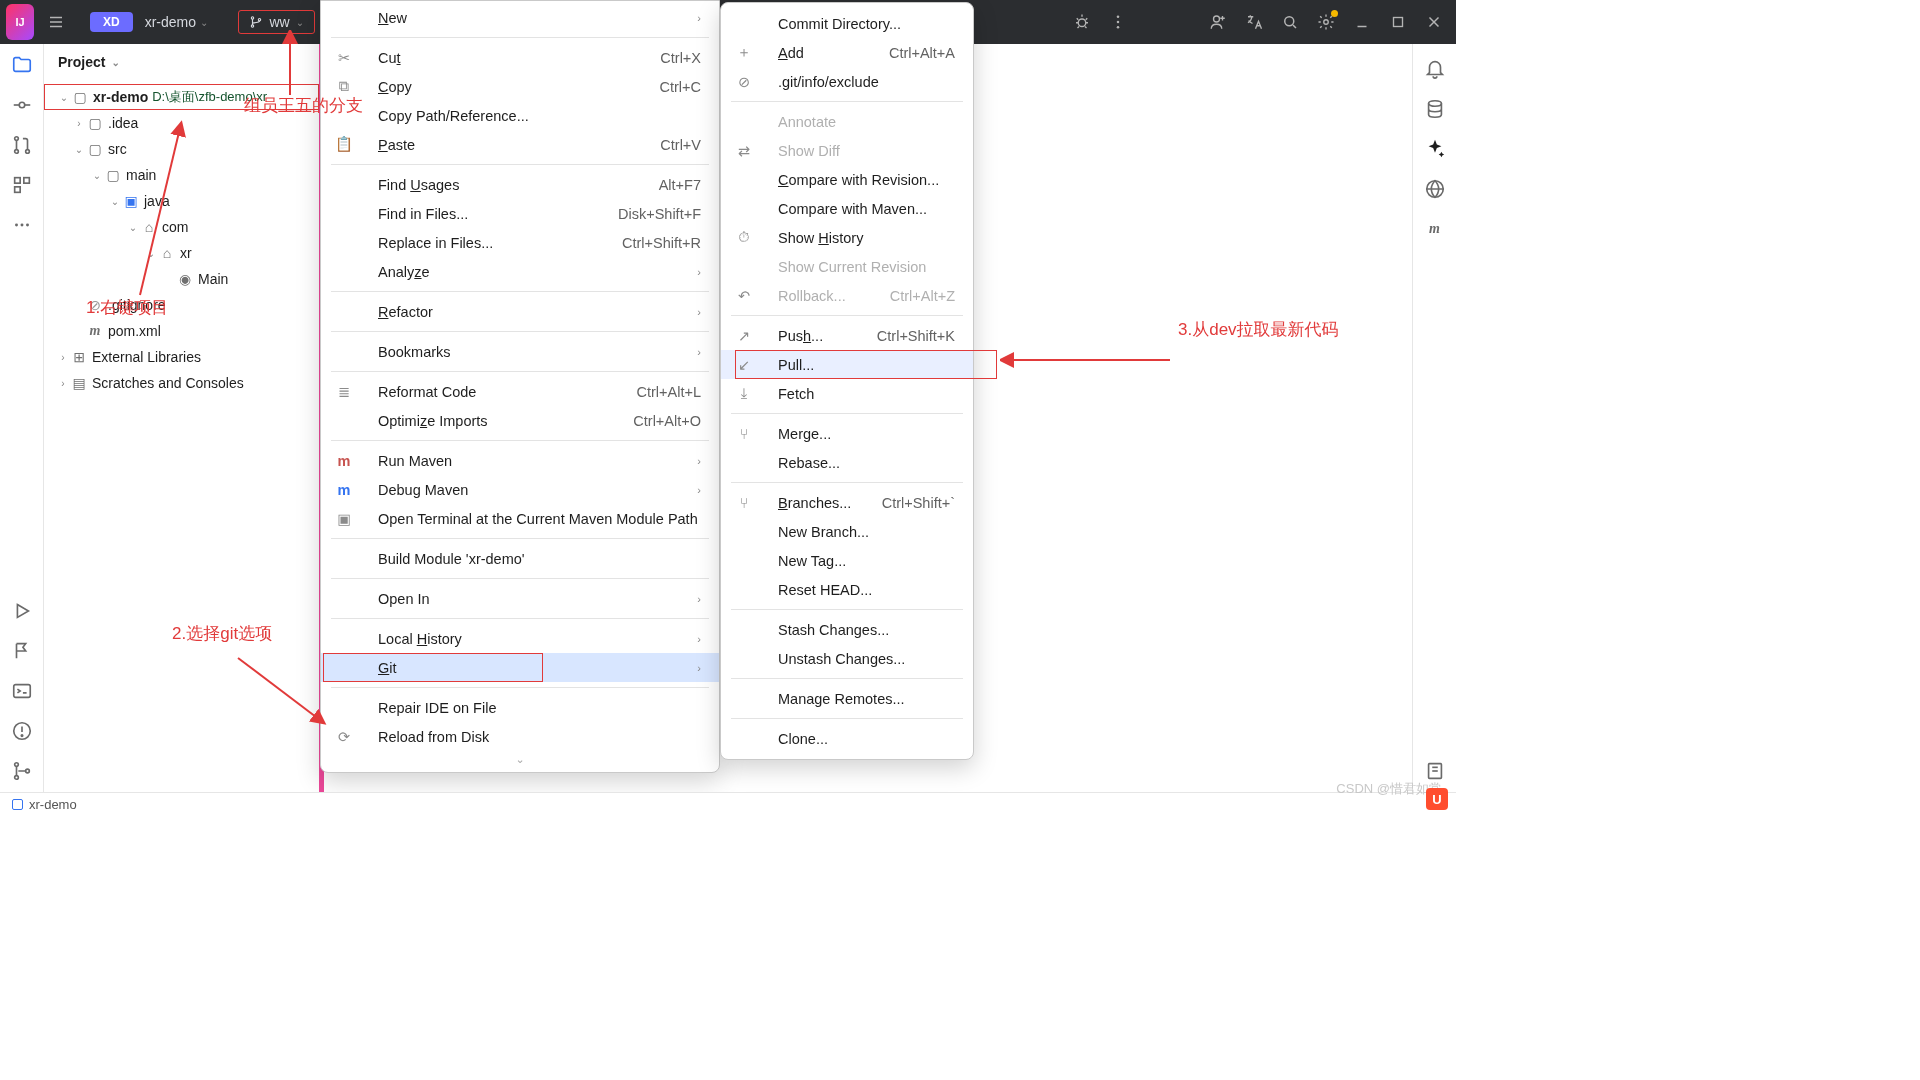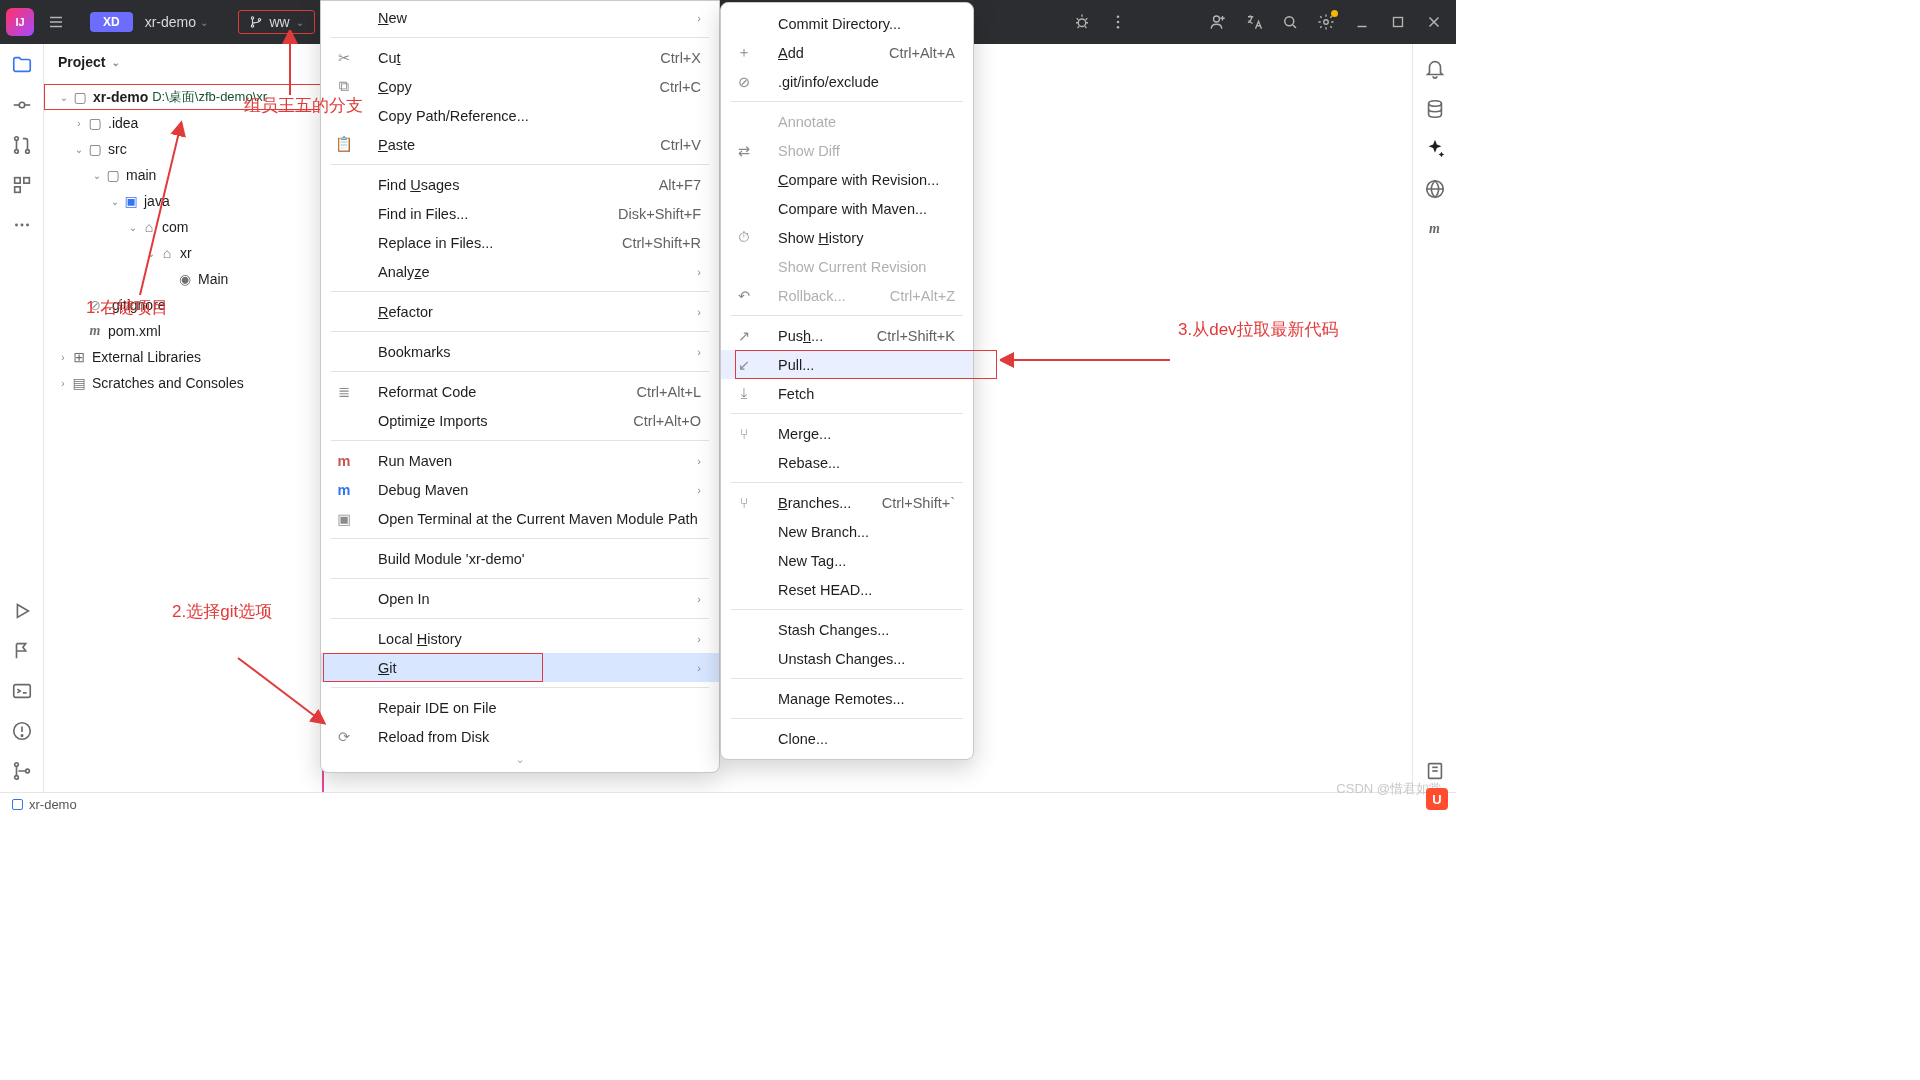--- a/index.html
+++ b/index.html
@@ -1,21 +1,21 @@
 <!DOCTYPE html>
 <html><head>
 <meta charset="utf-8">
 <style>
 * { margin: 0; padding: 0; box-sizing: border-box; font-family: -apple-system, BlinkMacSystemFont, "Segoe UI", sans-serif; }
 body { width: 1456px; height: 816px; background: #fff; overflow: hidden; position: relative; font-size: 14px; color: #1e1e1e; }
 
 
 .titlebar { height: 44px; background: #2b2d30; display: flex; align-items: center; padding: 0 6px; gap: 6px; }
 .titlebar .icon-btn { width: 32px; height: 32px; display: flex; align-items: center; justify-content: center; color: #b4b4b4; border-radius: 6px; cursor: pointer; }
-.titlebar .logo { width: 28px; height: 28px; background: linear-gradient(135deg,#ff3366,#a64aff); border-radius: 6px; display:flex;align-items:center;justify-content:center;font-size:11px;font-weight:700;color:#fff; }
+.titlebar .logo { width: 28px; height: 36px; background: linear-gradient(135deg,#ff3366,#a64aff); border-radius: 6px; display:flex;align-items:center;justify-content:center;font-size:11px;font-weight:700;color:#fff; }
 .t-menu { color:#c9ced6; }
 .xd-pill { background:#6c6cff; color:#fff; font-weight:600; font-size:12px; padding:3px 13px; border-radius:4px; margin-left:12px; }
 .proj-label { color:#d5d8de; margin-left:6px; cursor:pointer; display:flex; align-items:center; gap:4px; }
 .branch-pill { display:flex; align-items:center; gap:6px; color:#d5d8de; margin-left:24px; border:1.5px solid #e13a3a; padding:3px 10px; border-radius:3px; cursor:pointer; }
 .titlebar-right { margin-left:auto; display:flex; align-items:center; gap:4px; }
 .titlebar-right .icon-btn svg { width:18px; height:18px; }
 .gear-dot::after{content:"";position:absolute;width:7px;height:7px;background:#f5b800;border-radius:50%;top:4px;right:4px;}
 .rel{position:relative;}
 
 
@@ -24,21 +24,21 @@
 .leftrail .r-icon.active { color:#3574f0; }
 .leftrail-bottom { margin-top:auto; margin-bottom:10px; display:flex; flex-direction:column; gap:18px; align-items:center; }
 
 
 .rightrail { position:absolute; right:0; top:44px; bottom:24px; width:44px; background:#fff; border-left:1px solid #e6e6e6; display:flex; flex-direction:column; align-items:center; padding-top:14px; gap:18px; }
 .rightrail .rr-icon{width:22px;height:22px;color:#6a6a6a;cursor:pointer;display:flex;align-items:center;justify-content:center;}
 .rr-m{font-style:italic;font-family:Georgia,serif;font-weight:600;color:#6a6a6a;}
 .rightrail-bottom{margin-top:auto;margin-bottom:10px;}
 
 
-.projpanel { position:absolute; left:44px; top:44px; width:280px; bottom:24px; background:#fff; border-right:2px solid #ec4899; }
+.projpanel { position:absolute; left:44px; top:44px; width:280px; bottom:24px; background:#fff; border-right:5px solid #ec4899; }
 .projhead { height:36px; display:flex; align-items:center; padding:0 14px; gap:6px; font-weight:600; color:#1e1e1e; cursor:pointer;}
 .chev{font-size:10px;color:#888;}
 .tree { padding:4px 0; font-size:14px; }
 .node { display:flex; align-items:center; height:26px; padding-left:12px; white-space:nowrap; cursor:pointer;}
 .node .arrow { width:14px; color:#888; font-size:10px; text-align:center; }
 .node .nicon { width:18px; text-align:center; color:#707070; }
 .node .label { margin-left:4px; }
 .node .path { color:#14532d; margin-left:4px; font-size:13px;}
 .node.root { border:1.5px solid #e13a3a; background:#fff; }
 .ind1{padding-left:28px;} .ind2{padding-left:46px;} .ind3{padding-left:64px;} .ind4{padding-left:82px;} .ind5{padding-left:100px;} .ind6{padding-left:118px;}
@@ -528,21 +528,21 @@
       <span>Manage Remotes...</span>
     </div>
   <div class="msep"></div>
   <div class="mitem">
       <span>Clone...</span>
     </div>
 </div>
 
 <div class="ann" style="left:244px; top:94px;">组员王五的分支</div>
 <div class="ann" style="left:86px; top:296px;">1.右键项目</div>
-<div class="ann" style="left:172px; top:600px;">2.选择git选项</div>
+<div class="ann" style="left:172px; top:622px;">2.选择git选项</div>
 <div class="ann" style="left:1178px; top:318px;">3.从dev拉取最新代码</div>
 
 <svg class="arrow-svg" style="left:280px;top:30px;" width="20" height="70">
     <defs>
       <marker id="ah1" markerWidth="8" markerHeight="8" refX="4" refY="4" orient="auto">
         <path d="M0,0 L8,4 L0,8 Z" fill="#e13a3a"></path>
       </marker>
     </defs>
     <line x1="10" y1="65" x2="10" y2="6" stroke="#e13a3a" stroke-width="2" marker-end="url(#ah1)"></line>
   </svg>

